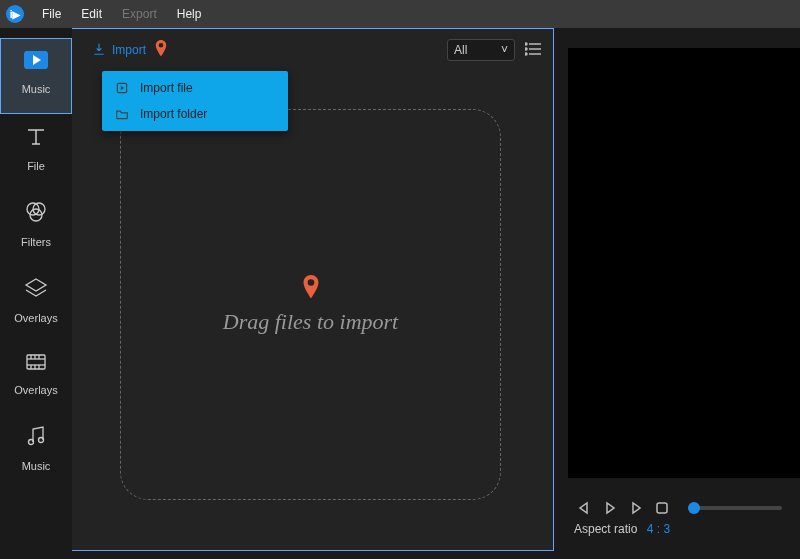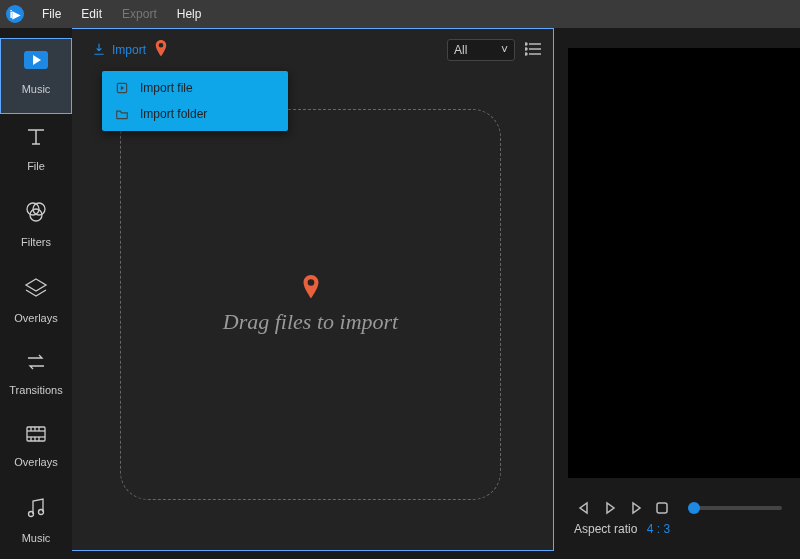--- a/index.html
+++ b/index.html
@@ -70,26 +70,20 @@
             <circle cx="12" cy="15" r="6"></circle>
           </svg></span>
       <span>Filters</span>
     </div>
     <div class="sidetab">
       <span class="icon"><svg width="24" height="24" viewBox="0 0 24 24" fill="none" stroke="#ccc" stroke-width="1.3">
             <polygon points="12,3 22,9 12,15 2,9"></polygon>
             <polyline points="2,14 12,20 22,14"></polyline>
           </svg></span>
       <span>Overlays</span>
-    </div>
-    <div class="sidetab">
-      <span class="icon"><svg width="24" height="20" viewBox="0 0 24 20" fill="none" stroke="#ccc" stroke-width="1.3">
-            <path d="M4 6h14l-3-3M20 14H6l3 3"></path>
-          </svg></span>
-      <span>Transitions</span>
     </div>
     <div class="sidetab">
       <span class="icon"><svg width="24" height="20" viewBox="0 0 24 20" fill="none" stroke="#ccc" stroke-width="1.3">
             <rect x="3" y="3" width="18" height="14" rx="1"></rect>
             <line x1="3" y1="7" x2="21" y2="7"></line>
             <line x1="3" y1="13" x2="21" y2="13"></line>
             <line x1="7" y1="3" x2="7" y2="7"></line>
             <line x1="11" y1="3" x2="11" y2="7"></line>
             <line x1="15" y1="3" x2="15" y2="7"></line>
             <line x1="7" y1="13" x2="7" y2="17"></line>

